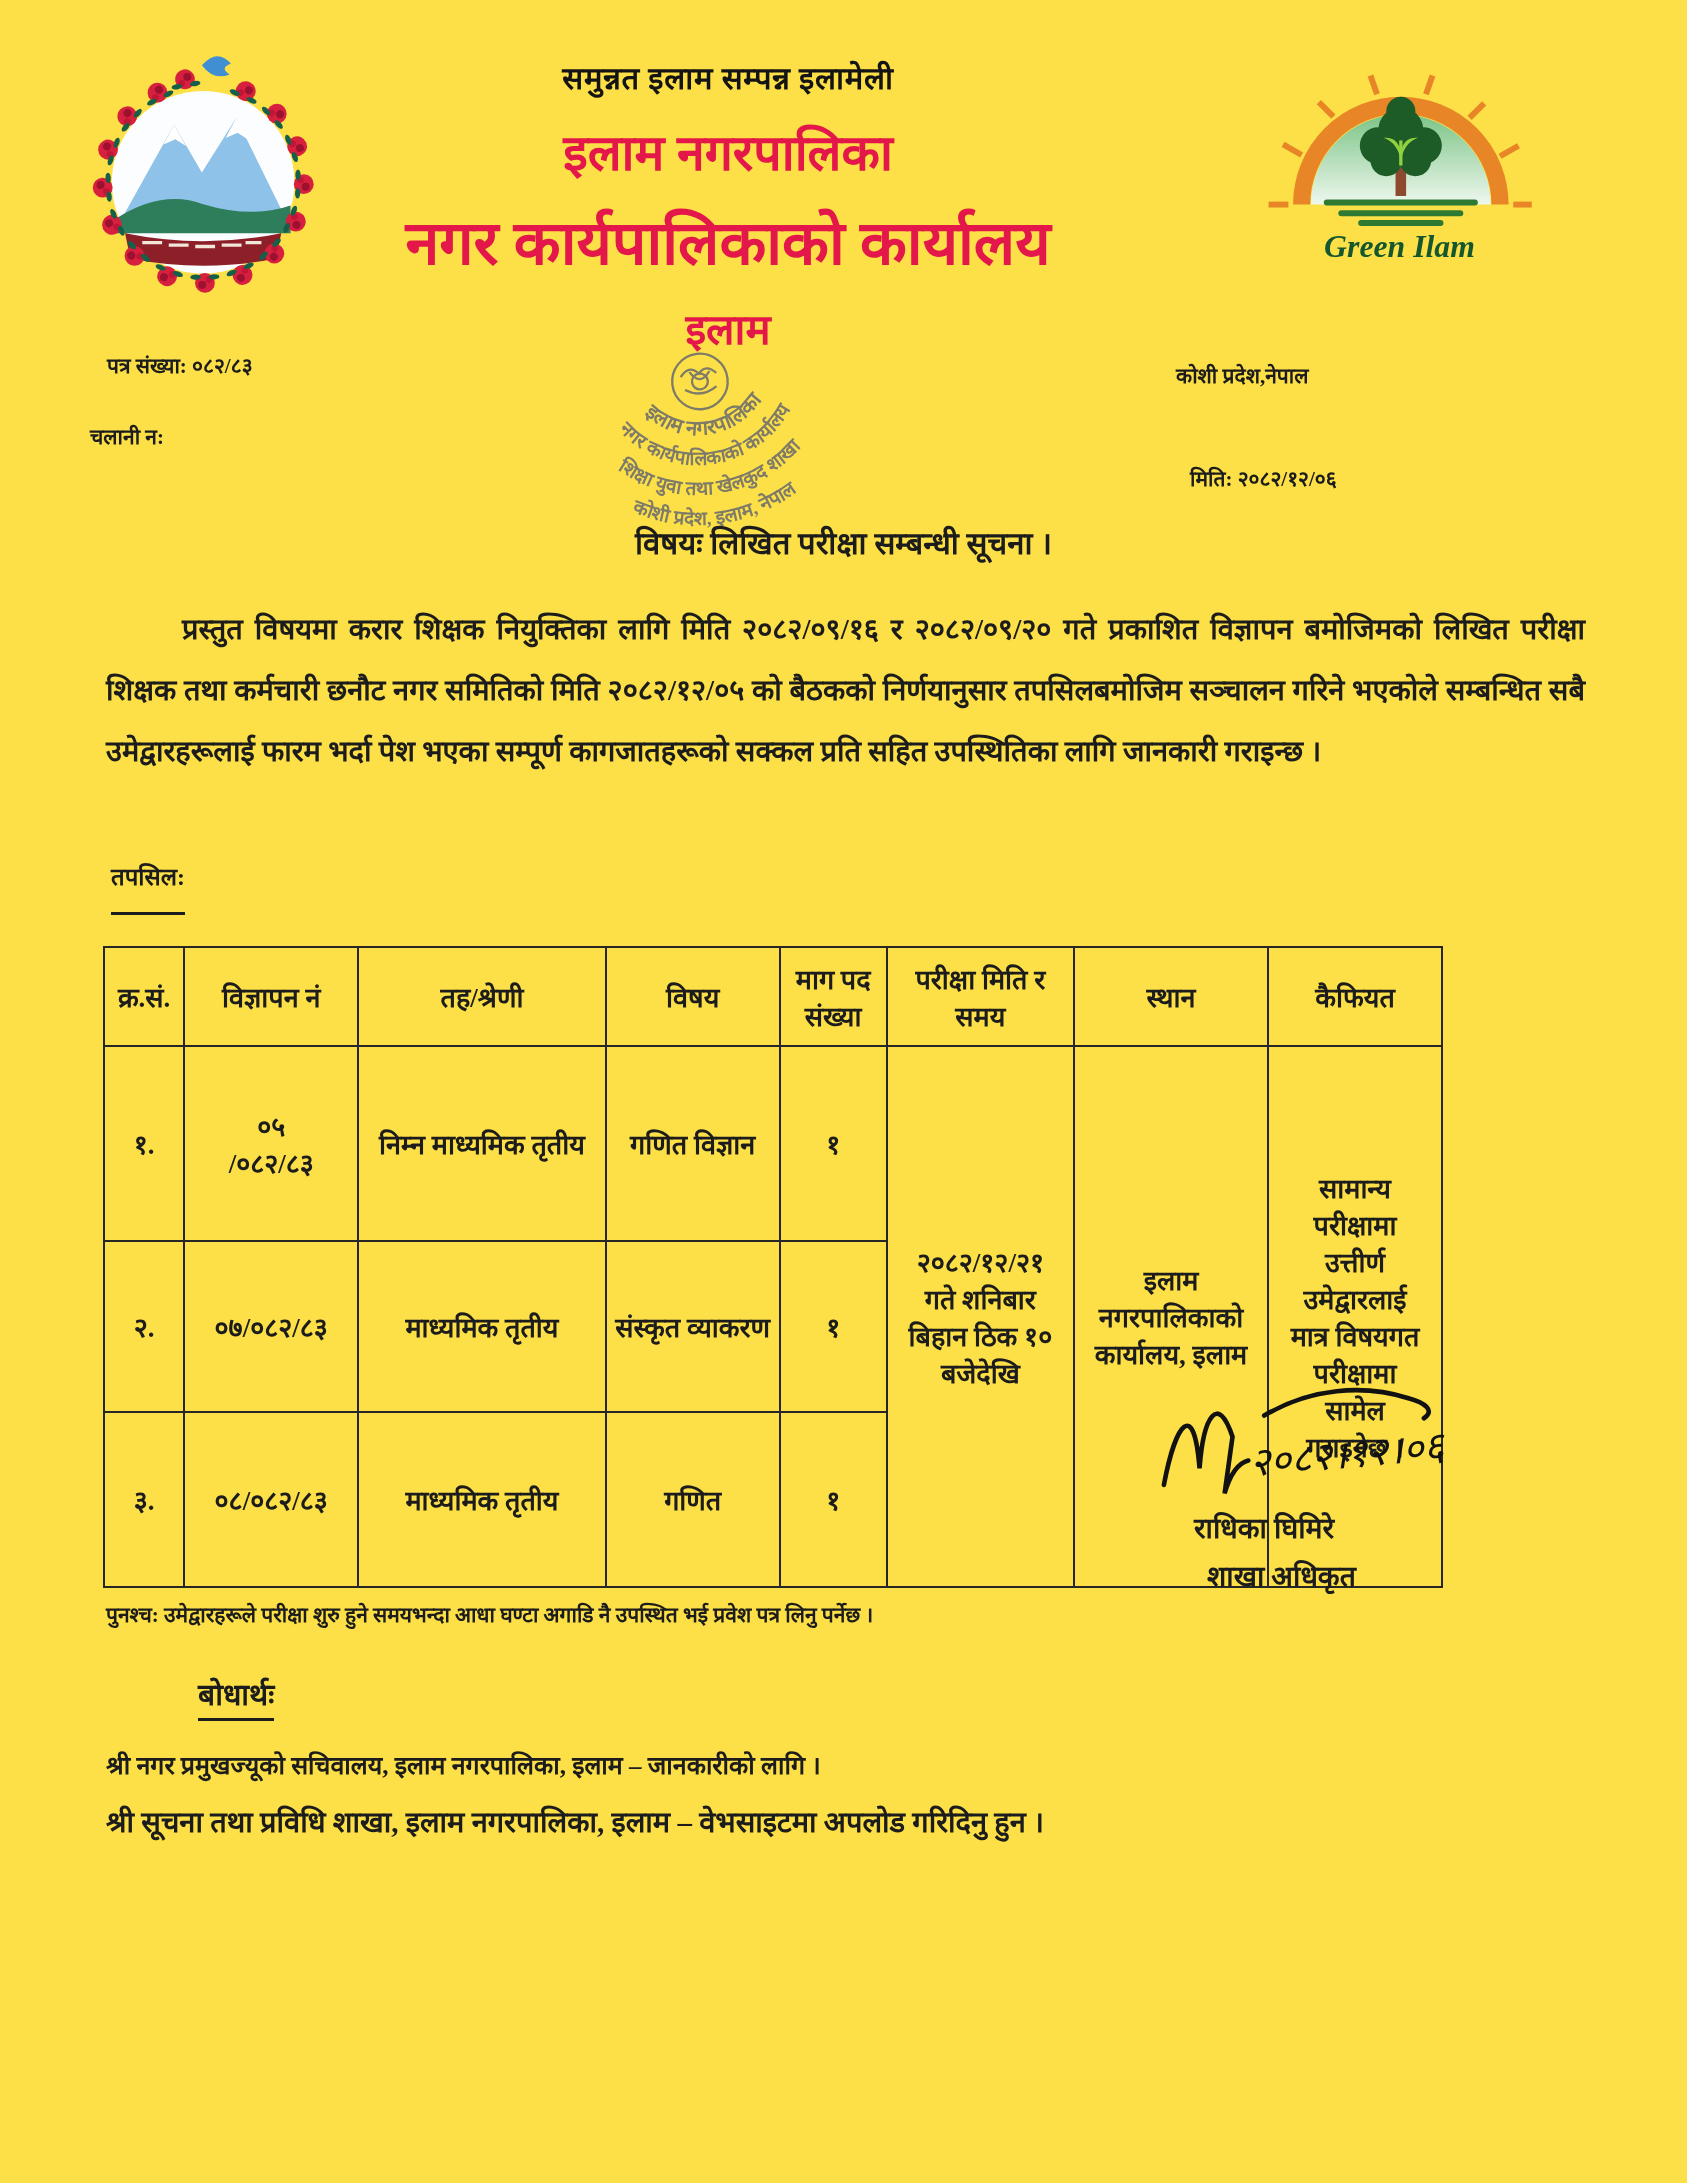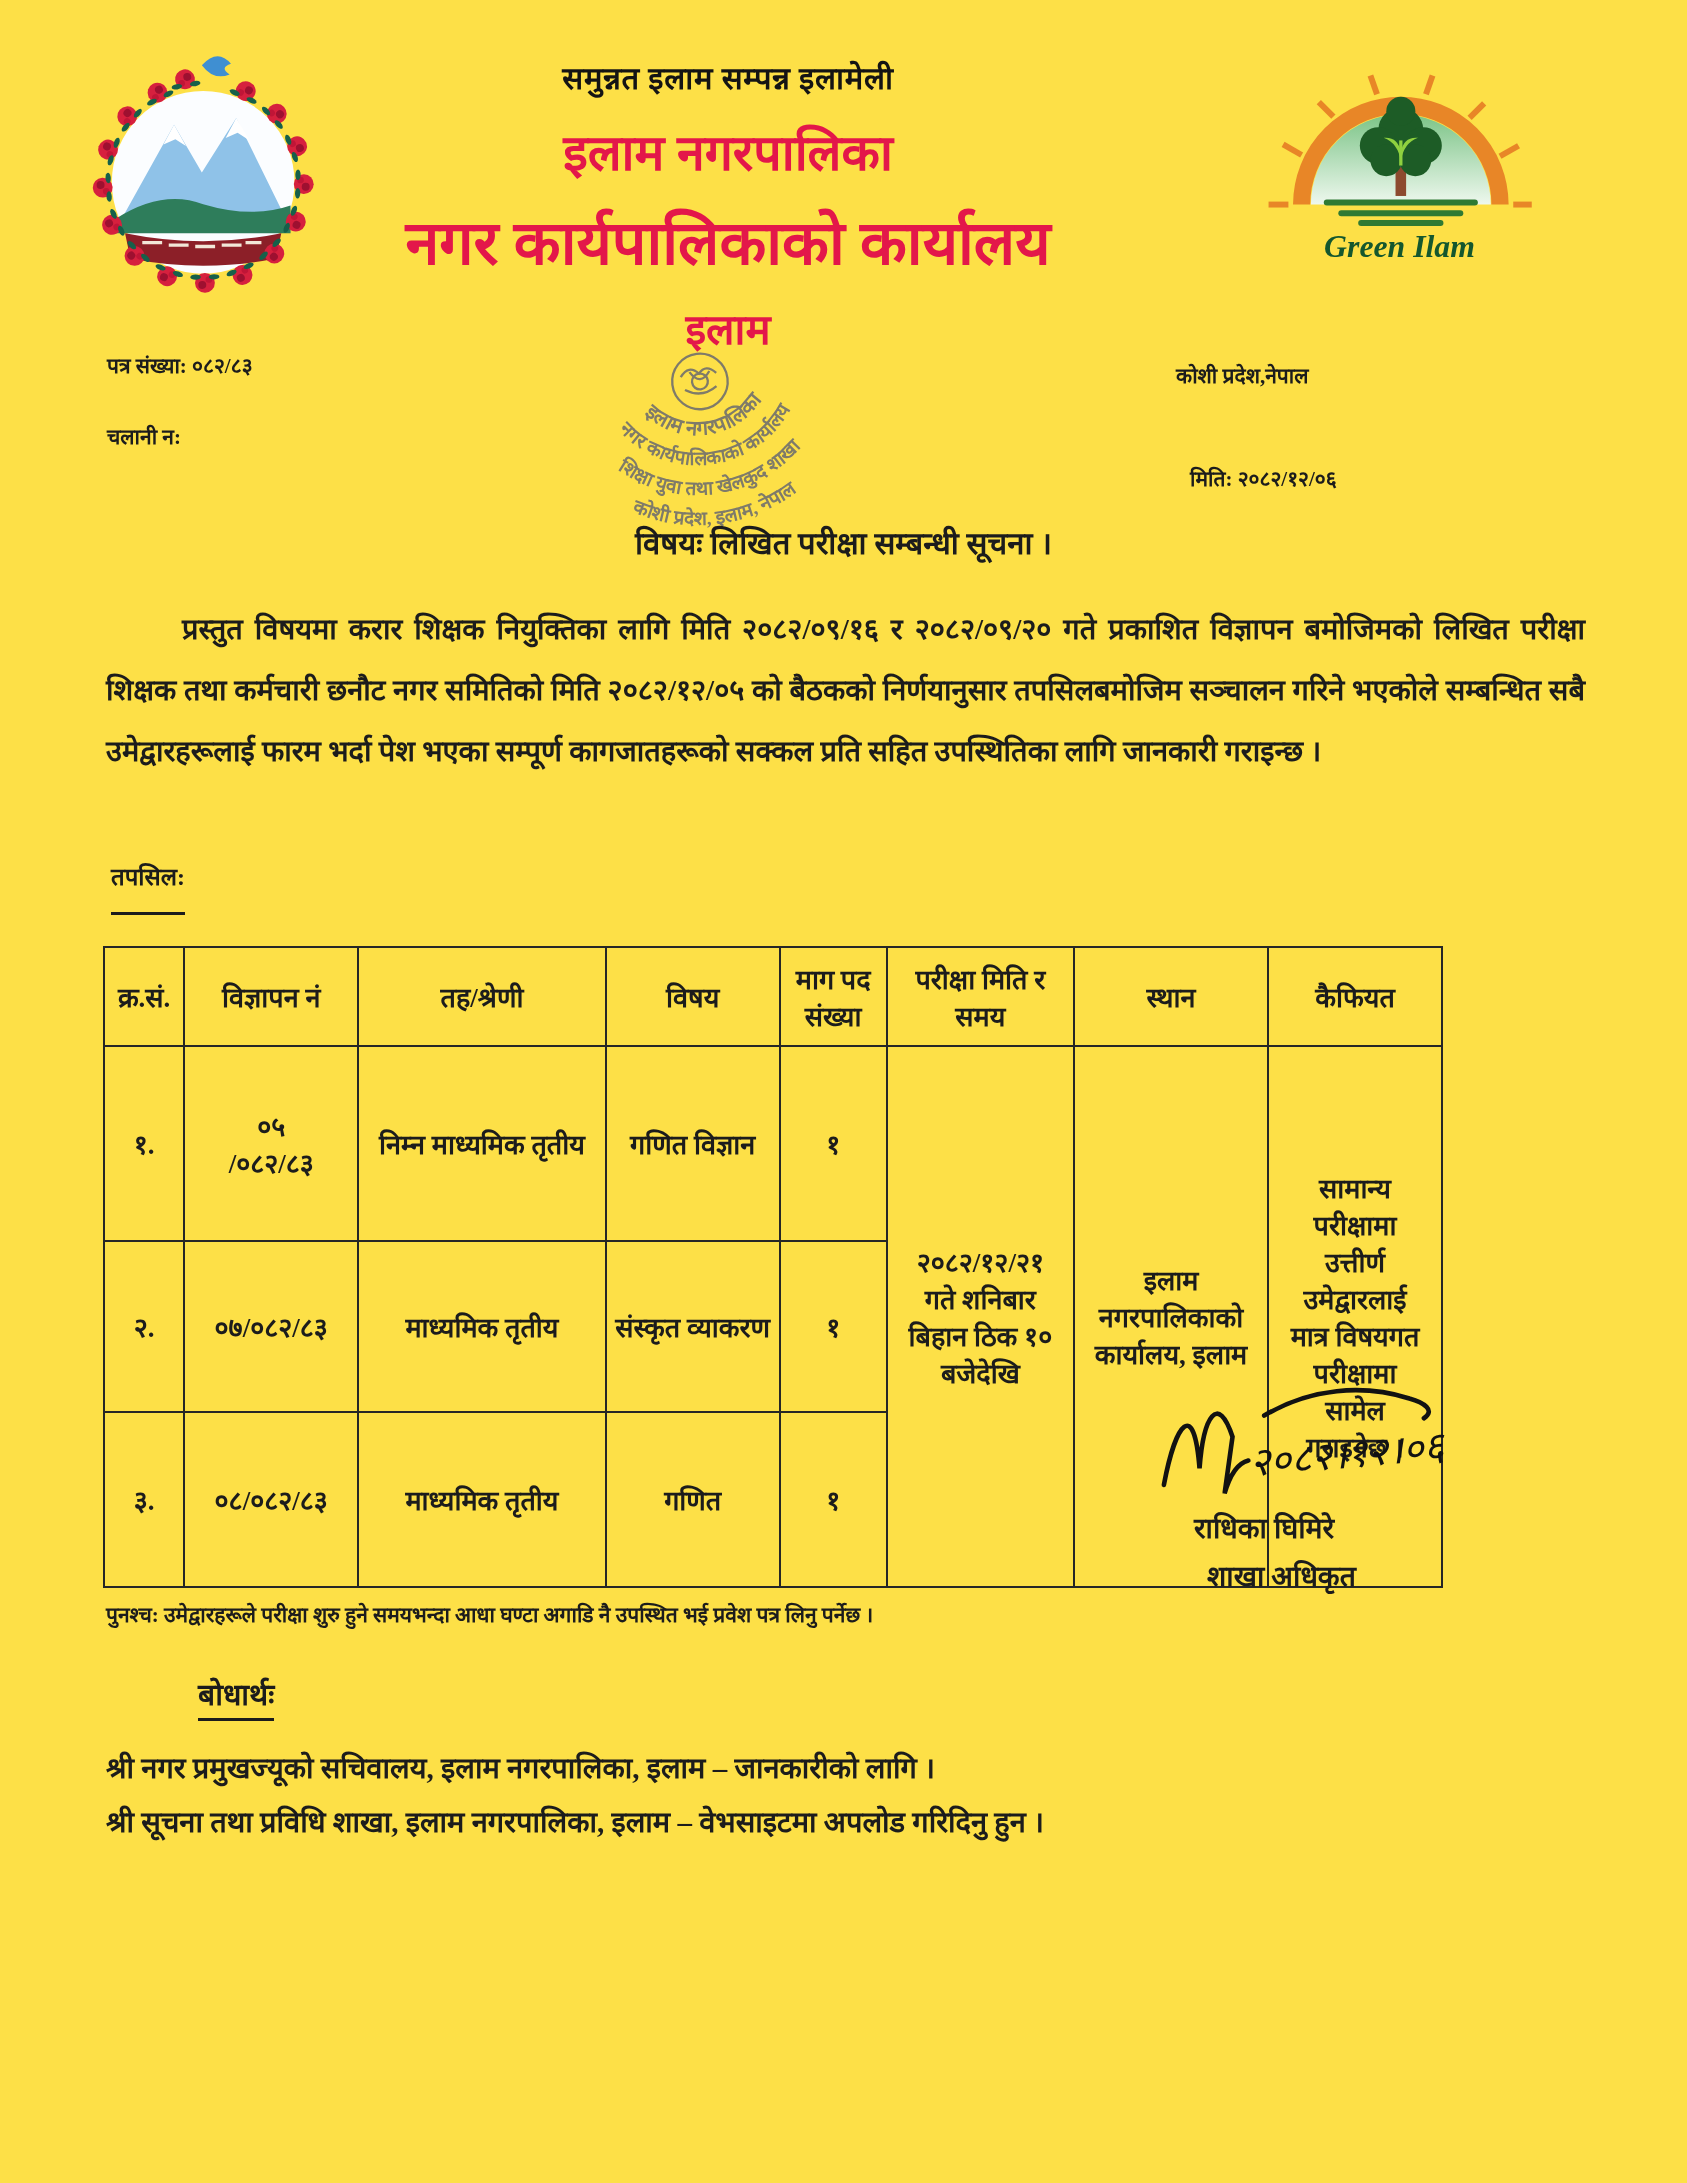--- a/index.html
+++ b/index.html
@@ -33,21 +33,21 @@
     font-size:27px;font-weight:600;padding:5.3px 6.6px;word-wrap:break-word;
   }
   table.sched th{font-weight:700;}
   .preline{white-space:pre-line;}
   
   .sig-name{left:1194px;top:1508px;font-size:28.4px;font-weight:600;}
   .sig-title{left:1207px;top:1556px;font-size:28.4px;font-weight:600;}
   .postscript{left:106px;top:1600px;width:1522px;font-size:21px;font-weight:600;}
   .bodhartha{left:198px;top:1673px;font-size:30px;font-weight:800;
     border-bottom:3.3px solid #1c1c1c;padding-bottom:4px;}
-  .cc1{left:106px;top:1747px;font-size:29px;font-weight:600;}
+  .cc1{left:106px;top:1747px;font-size:25px;font-weight:600;}
   .cc2{left:106px;top:1801px;font-size:29px;font-weight:600;}
 </style>
 </head>
 <body>
 
 <div class="page">
 
   <svg class="abs" style="left:76px;top:40px;" width="255" height="278" viewBox="0 0 385 420">
     <defs>
       <g id="flw">
@@ -130,21 +130,21 @@
 
     <g stroke="#2f7a33" stroke-width="9" stroke-linecap="round">
       <line x1="90" y1="202" x2="314" y2="202"></line>
       <line x1="112" y1="218" x2="292" y2="218"></line>
       <line x1="142" y1="233" x2="262" y2="233"></line>
     </g>
     <text x="200" y="284" text-anchor="middle" font-size="48" font-style="italic" font-weight="bold" fill="#14572e" font-family="Liberation Serif, DejaVu Serif, serif">Green Ilam</text>
   </svg>
 
   <div class="abs meta" style="left:107px;top:351px;">पत्र संख्या: ०८२/८३</div>
-  <div class="abs meta" style="left:107px;top:422px;">चलानी न:</div>
+  <div class="abs meta" style="left:90px;top:422px;">चलानी न:</div>
 
   <div class="abs meta" style="left:1176px;top:361px;">कोशी प्रदेश,नेपाल</div>
   <div class="abs meta" style="left:1190px;top:464px;">मिति: २०८२/१२/०६</div>
 
   <svg class="abs" style="left:562px;top:344px;" width="291" height="228" viewBox="0 0 440 345">
     <g transform="rotate(-7 220 150)" fill="none" stroke="none" opacity="0.88">
       <defs>
         <path id="arc1" d="M132,96 A115,115 0 0 0 308,96"></path>
         <path id="arc2" d="M89,114 A160,160 0 0 0 351,114"></path>
         <path id="arc3" d="M52,140 A205,205 0 0 0 388,140"></path>

